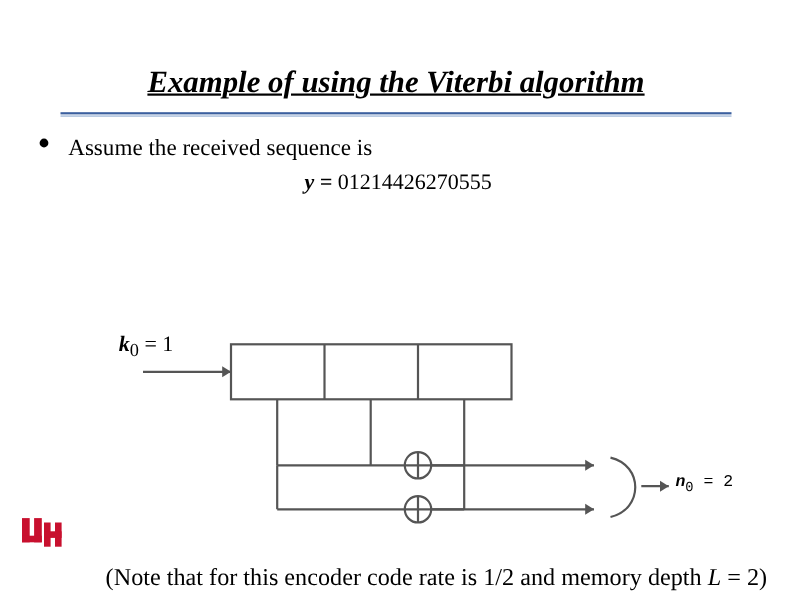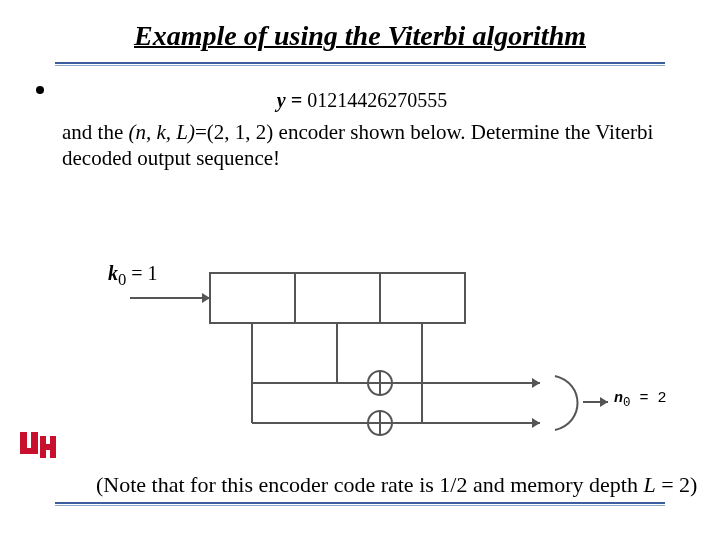--- a/index.html
+++ b/index.html
@@ -10,20 +10,21 @@
     background: #fff;
     font-family: "Times New Roman", Times, serif;
     color: #000;
     overflow: hidden;
   }
   .slide {
     position: relative;
     width: 720px;
     height: 476px;
     box-sizing: border-box;
+    margin-top: 40px;
   }
   .title {
     text-align: center;
     font-style: italic;
     font-weight: bold;
     font-size: 28px;
     padding-top: 20px;
     text-decoration: underline;
     text-decoration-thickness: 2px;
   }
@@ -96,26 +97,24 @@
   <div class="title">Example of using the Viterbi algorithm</div>
 
   <div class="rule-top">
     <div class="r1"></div>
       <div class="r2"></div>
   </div>
 
   <div class="body">
     <div class="p1">
       <span class="bullet"></span>
+      <span>Assume the received sequence is</span>
     </div>
     <div class="eq">
       <span class="ital" style="font-weight:bold;">y = </span><span>01214426270555</span>
-    </div>
-    <div class="p2">
-      <span>and the </span><span class="ital">(n, k, L)</span><span>=(2, 1, 2) encoder shown below. Determine the Viterbi decoded output sequence!</span>
     </div>
   </div>
 
   <div class="diagram-wrap">
     <svg width="720" height="220" viewBox="0 0 720 220">
       <g stroke="#555" stroke-width="2" fill="none">
 
         <line x1="130" y1="60" x2="210" y2="60"></line>
         <polygon points="210,60 202,55 202,65" fill="#555" stroke="none"></polygon>
 

